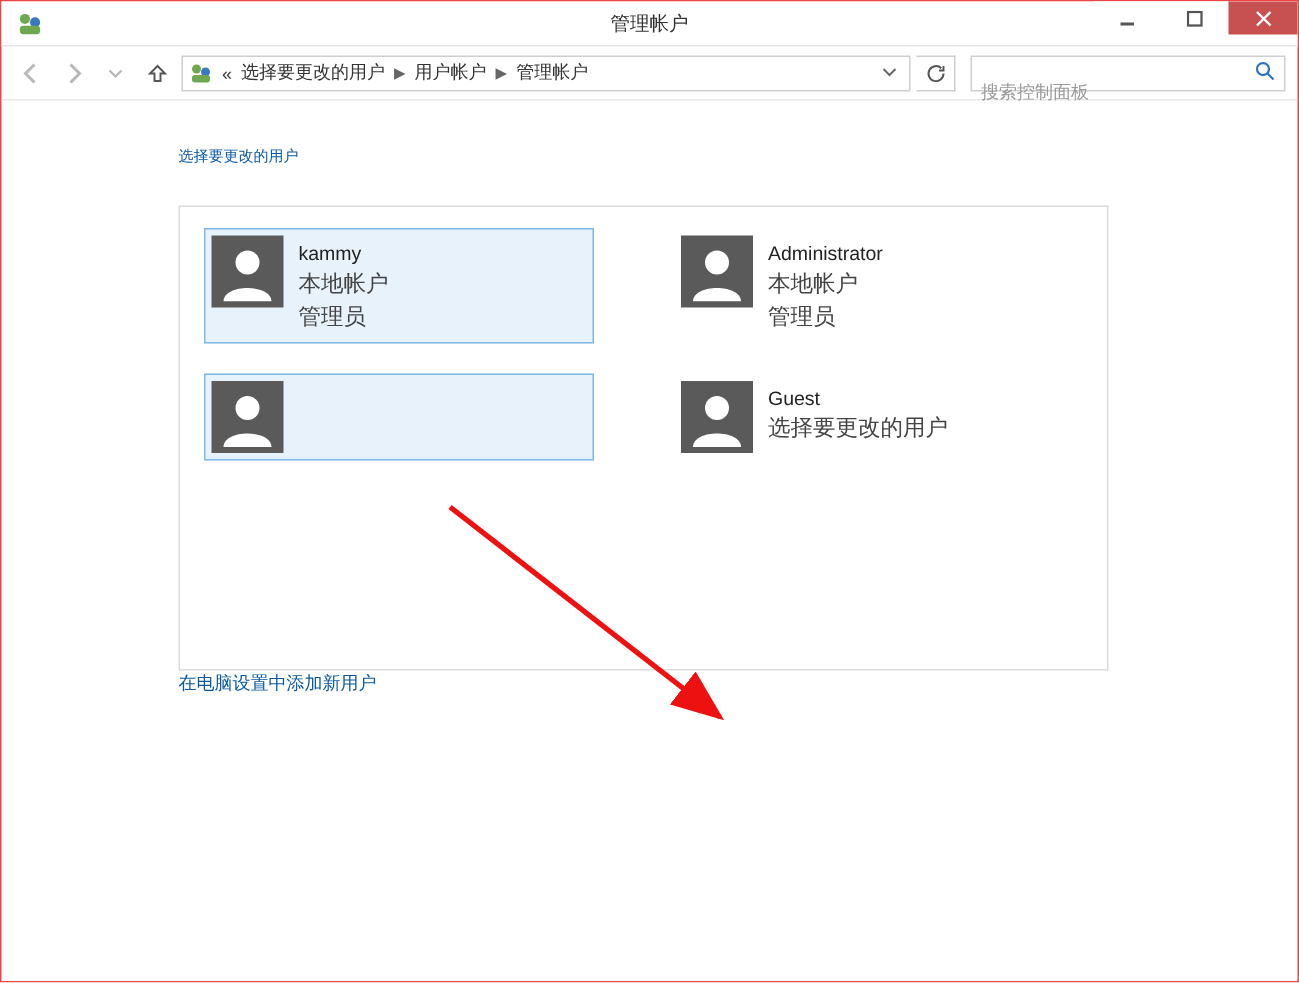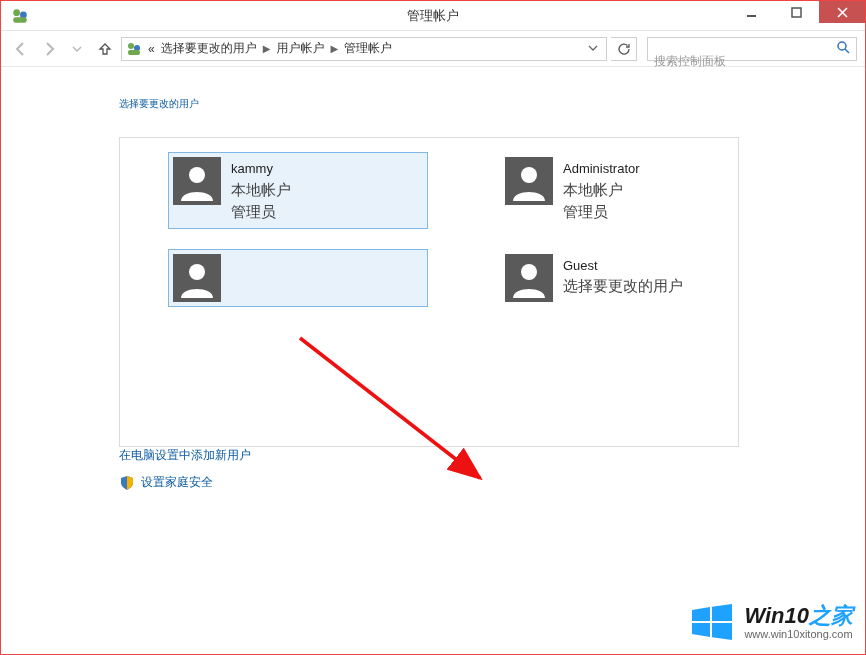--- a/index.html
+++ b/index.html
@@ -118,21 +118,20 @@
       column-gap: 40px;
       row-gap: 20px;
     }
     .user-tile{
       display:flex;
       align-items:flex-start;
       gap:10px;
       border:1px solid transparent;
       padding:4px;
       width:260px;
-      margin-left:32px;
     }
     .user-tile.selected{
       background:#e8f2fb;
       border:1px solid #7fb7e6;
     }
     .avatar{
       width:48px;height:48px;background:#5a5a5a;display:flex;align-items:center;justify-content:center;flex-shrink:0;
     }
     .avatar svg{width:40px;height:40px;}
     .user-info{display:flex;flex-direction:column;line-height:1.5;padding-top:2px;}
@@ -326,38 +325,17 @@
           </marker>
         </defs>
         <line x1="200" y1="150" x2="20" y2="10" stroke="#e11" stroke-width="3.5" marker-start="url(#arrowhead)"></line>
       </svg>
     </div>
 
     <div class="links">
       <a class="link">
           <span>在电脑设置中添加新用户</span>
         </a>
-      <a class="link">
-        <span class="shield">
-          <svg viewBox="0 0 16 16">
-              <path d="M8 1 L14 3 L14 8 C14 12 8 15 8 15 C8 15 2 12 2 8 L2 3 Z" fill="#3a78c2"></path>
-              <path d="M8 1 L14 3 L14 8 C14 12 8 15 8 15 Z" fill="#f2b200"></path>
-            </svg>
-        </span>
-        <span>设置家庭安全</span>
-      </a>
     </div>
   </div>
 
-  <div class="watermark">
-    <svg width="44" height="44" viewBox="0 0 44 44">
-      <polygon points="2,10 20,7 20,21 2,21" fill="#1fa1ff"></polygon>
-      <polygon points="22,6.7 42,4 42,21 22,21" fill="#1fa1ff"></polygon>
-      <polygon points="2,23 20,23 20,37 2,34" fill="#1fa1ff"></polygon>
-      <polygon points="22,23 42,23 42,40 22,37.3" fill="#1fa1ff"></polygon>
-    </svg>
-    <div class="wm-text">
-      <span class="wm-top"><span>Win10</span><span class="zhi">之家</span></span>
-      <span class="wm-sub">www.win10xitong.com</span>
-    </div>
-  </div>
 
 </div>
 
 </body></html>

